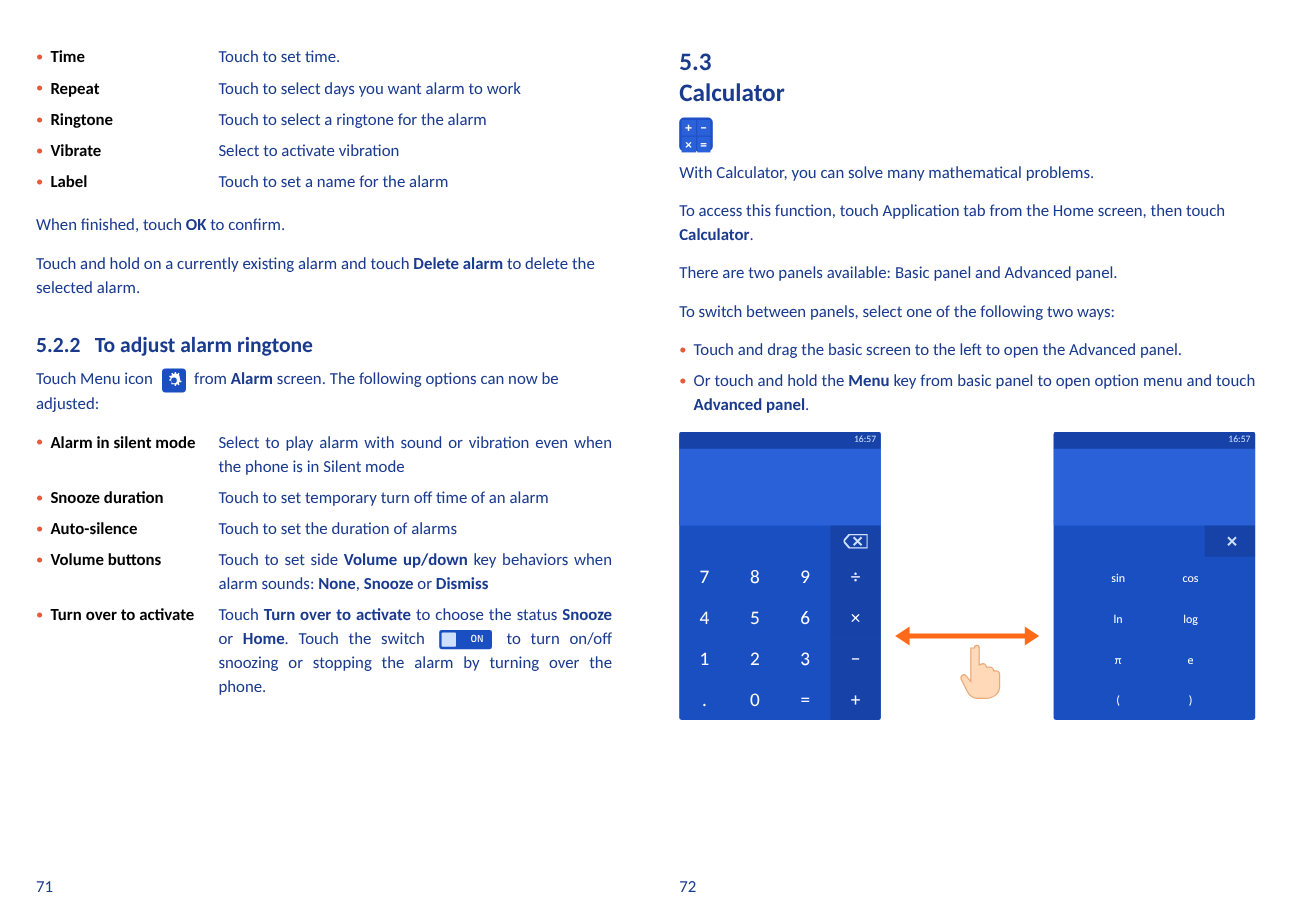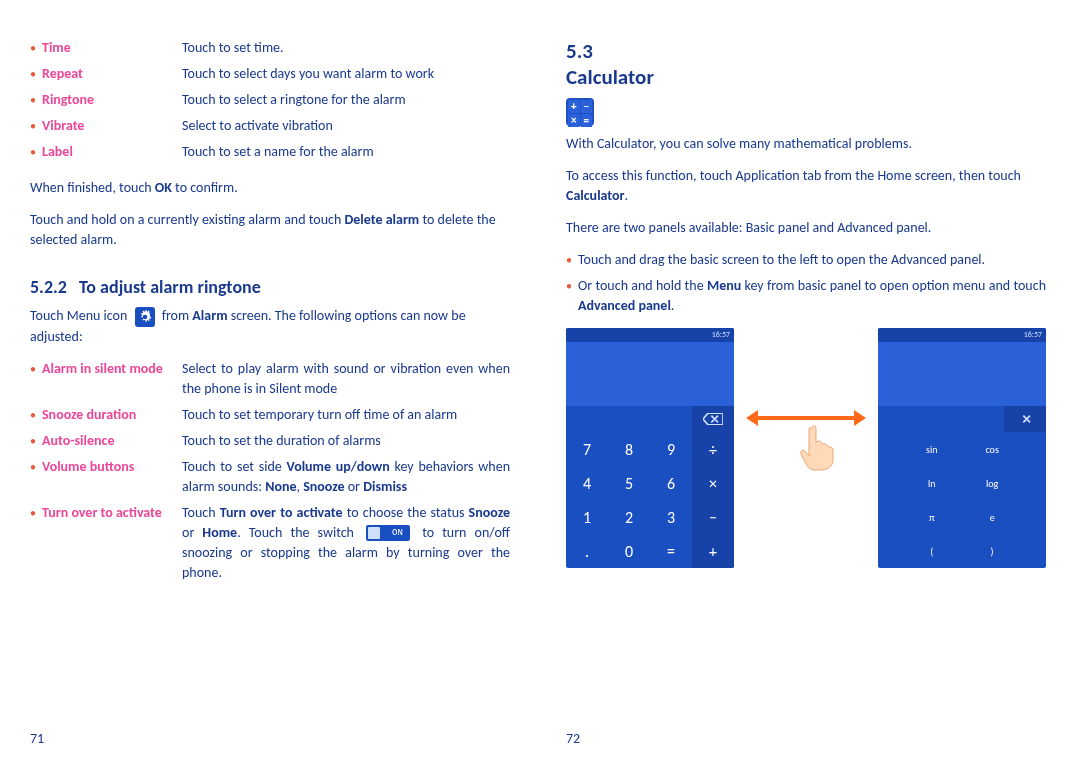--- a/index.html
+++ b/index.html
@@ -10,21 +10,21 @@
     width: 1080px;
     height: 767px;
     background: #fff;
     padding: 38px 30px 20px 30px;
     display: flex;
     gap: 56px;
   }
   .col { width: 480px; }
   .row { display: flex; align-items: flex-start; margin-bottom: 6px; }
   .bullet { color: #e85a3c; font-size: 12px; width: 12px; flex: 0 0 12px; line-height: 20px; }
-  .term { font-weight: bold; color: #ec4899; width: 140px; flex: 0 0 140px; line-height: 20px; }
+  .term { font-weight: bold; color: #000000; width: 140px; flex: 0 0 140px; line-height: 20px; }
   .desc { flex: 1; line-height: 20px; }
   .para { line-height: 20px; margin-bottom: 12px; }
   .heading522 { color: #1a3a8e; font-weight: bold; font-size: 18px; margin-top: 14px; margin-bottom: 8px; }
   .heading522 .num { margin-right: 12px; }
   .inline-icon {
     display: inline-flex; width: 20px; height: 20px; background:#1a4fc2;
     border-radius:3px; vertical-align: middle; align-items:center; justify-content:center;
     margin: 0 4px;
   }
   .inline-icon.menu svg { width: 14px; height: 14px; fill:#fff; }
@@ -43,21 +43,21 @@
   .sectionhead { display:flex; align-items:flex-start; margin-bottom:8px;flex-direction:column; }
   .secnum { font-size:21px; font-weight:bold; color:#1a3a8e; margin-right:16px; }
   .sectitle { font-size:21px; font-weight:bold; color:#1a3a8e; }
   .dotleader { flex:1; border-bottom: 2px dotted #1a3a8e; height:14px; margin-left:4px; margin-right:6px; align-self:flex-start; margin-top:6px;}
   .appicon { width:28px; height:28px; border-radius:4px; background:#2050c8; display:grid; grid-template-columns:1fr 1fr; grid-template-rows:1fr 1fr; gap:1px; padding:2px; font-size:11px; color:#fff; font-weight:bold; }
   .appicon span{ display:flex; align-items:center; justify-content:center; background:#2a60d8;}
   .bullets-r .row{ align-items:flex-start; }
   .bullets-r .desc { text-align: justify; }
 
   
-  .calcwrap { display:flex; align-items:center; gap:12px; margin-top:12px; }
+  .calcwrap { display:flex; align-items:flex-end; gap:12px; margin-top:12px; }
   .phone { width:168px; background:#1a4fc2; border-radius:2px; overflow:hidden; color:#fff; font-size:13px; }
   .statusbar { height:14px; background:#1743a8; display:flex; justify-content:space-between; font-size:8px; padding:1px 4px; color:#cfe0ff;}
   .display { height:64px; background:#2a60d8; }
   .toprow { display:flex; height:26px; }
   .toprow .sp { flex:1; }
   .toprow .del { width:42px; background:#1743a8; display:flex; align-items:center; justify-content:center;}
   .del svg{ width:20px; height:12px; fill:#cfe0ff;}
   .grid { display:grid; grid-template-columns: repeat(4,1fr); }
   .grid .k { height:34px; display:flex; align-items:center; justify-content:center; font-size:16px; }
   .grid .op { background:#1743a8; }
@@ -174,20 +174,21 @@
           <span>×</span>
           <span>=</span>
     </span>
   </div>
 
   <p class="para">With Calculator, you can solve many mathematical problems.</p>
   <p class="para">
     <span>To access this function, touch Application tab from the Home screen, then touch </span><b>Calculator</b><span>.</span>
   </p>
   <p class="para">There are two panels available: Basic panel and Advanced panel.</p>
+  <p class="para">To switch between panels, select one of the following two ways:</p>
 
   <div class="bullets-r">
     <div class="row">
       <span class="bullet">•</span>
       <span class="desc">Touch and drag the basic screen to the left to open the Advanced panel.</span>
     </div>
     <div class="row">
       <span class="bullet">•</span>
       <span class="desc">
         <span>Or touch and hold the </span><b>Menu</b><span> key from basic panel to open option menu and touch </span><b>Advanced panel</b><span>.</span>

